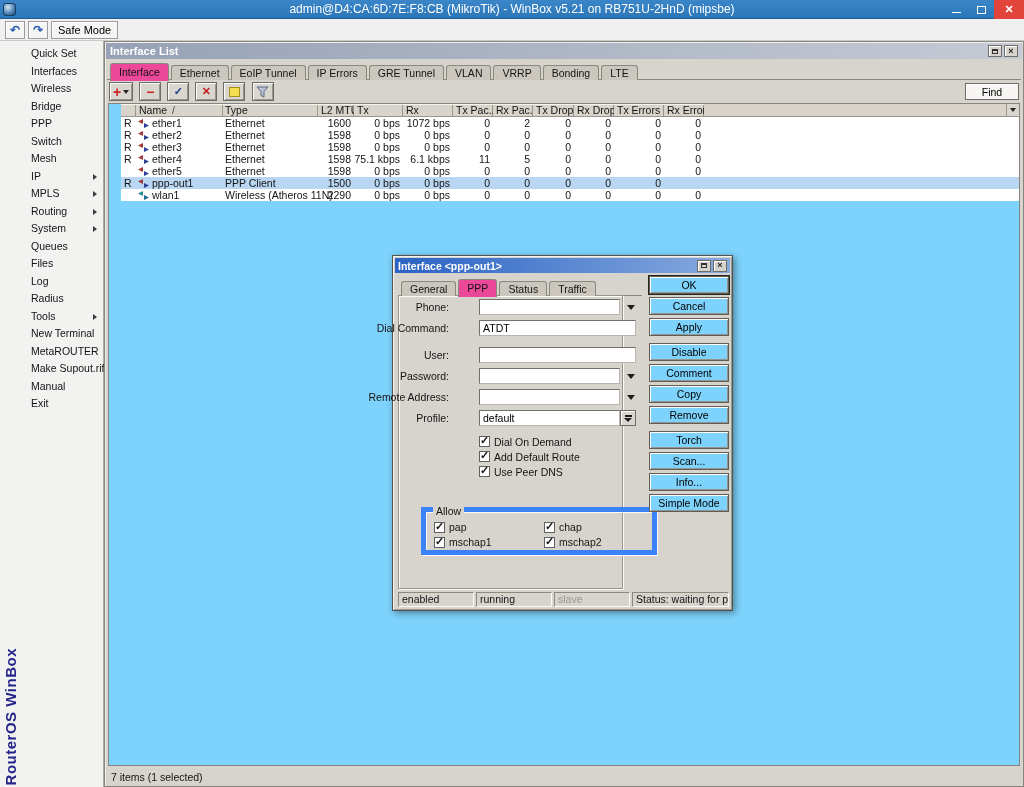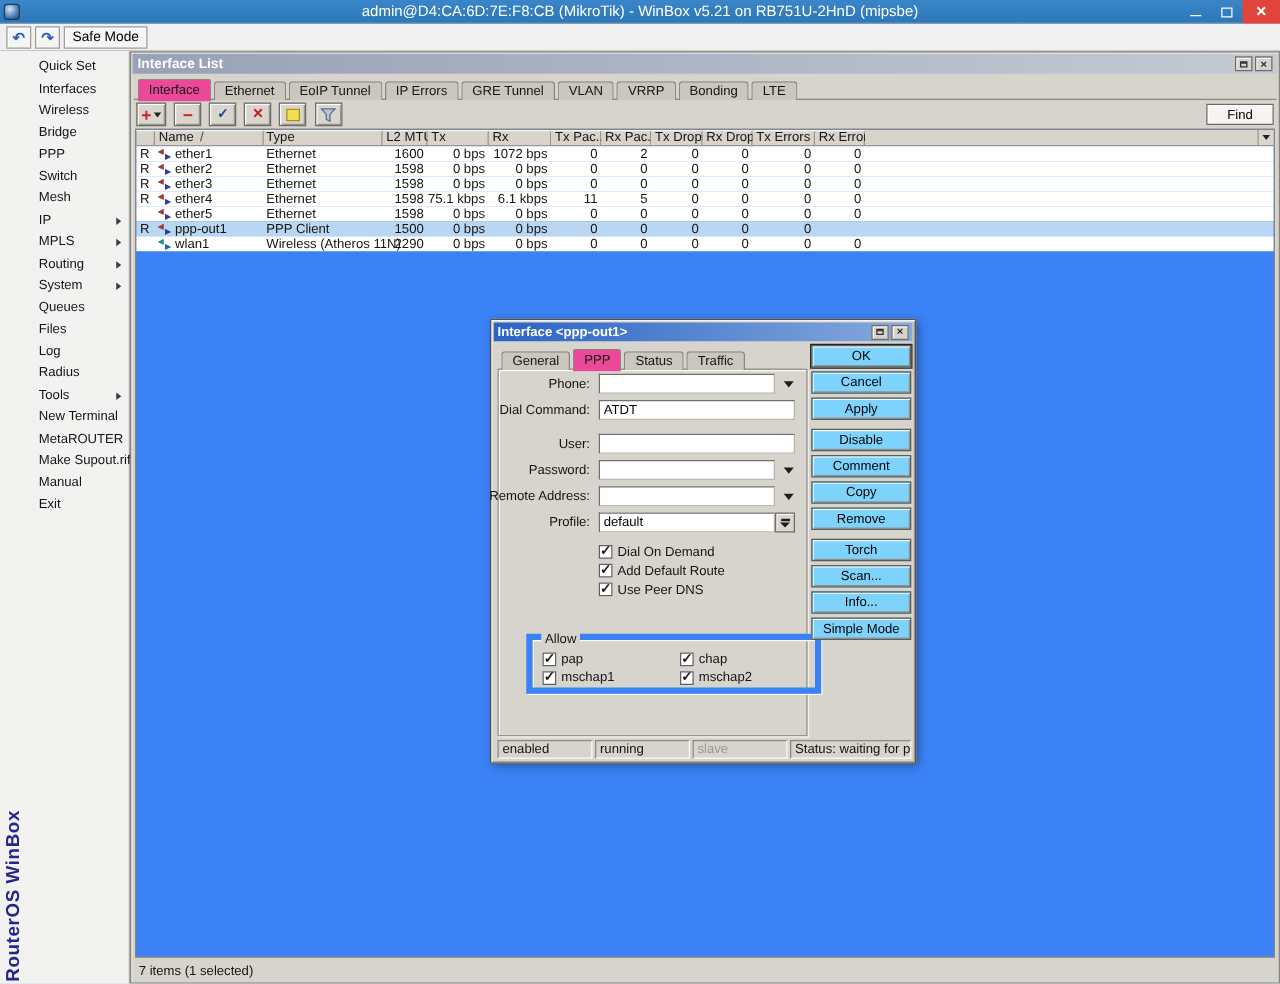--- a/index.html
+++ b/index.html
@@ -78,21 +78,21 @@
   .gl-check { color:#23408f; font-size:11px; font-weight:bold; line-height:1; }
   .gl-x { color:#c22222; font-size:11px; font-weight:bold; line-height:1; }
   .gl-note { width:11px; height:10px; background:#f2de4e; border:1px solid #a38f1c; }
   .tri-down-s { width:0; height:0; border-left:3px solid transparent; border-right:3px solid transparent;
     border-top:4px solid #222; }
   .find-btn { position:absolute; right:0; top:1px; width:54px; height:17px; background:#f6f5f3;
     border:1px solid #6e6c66; box-shadow:inset 1px 1px 0 #fff; font-family:inherit; font-size:10.5px; }
 
   
   .grid { position:absolute; left:3px; right:3px; top:61px; bottom:20px; border:1px solid #87857f;
-    background:#3b82f6; overflow:hidden; }
+    background:#7dd3fc; overflow:hidden;padding-left:12px; }
   .grid-header { display:flex; height:13px; background:#d8d4cc; border-bottom:1px solid #9a968c;
     font-size:10.5px; }
   .gh-cell { box-shadow:inset 0 1px 0 #f6f4f0, inset -1px 0 0 #9c978d; padding:0 3px; line-height:12px;
     white-space:nowrap; overflow:hidden; flex:0 0 auto; }
   .sort-sl { color:#444; margin-left:5px; }
   .chooser { margin-left:auto; width:13px; background:#d9d6d0; border-left:1px solid #9c978d;
     display:flex; align-items:center; justify-content:center; }
   .grid-row { display:flex; height:12px; line-height:12px; background:#fff; font-size:10.5px; }
   .grid-row.selected { background:#b9d6f2; }
   .cell { flex:0 0 auto; white-space:nowrap; overflow:visible; }
@@ -109,21 +109,21 @@
   .il-status { position:absolute; left:6px; bottom:3px; font-size:10.5px; }
 
   
   .dlg { position:absolute; left:392px; top:255px; width:341px; height:356px; background:#d7d4ce;
     border:1px solid #55534e; box-shadow:2px 2px 7px rgba(0,0,0,.4), inset 1px 1px 0 #f3f2ee, inset -1px -1px 0 #9b978e;
     font-size:10.5px; }
   .dlg-titlebar { position:absolute; left:2px; top:2px; right:2px; height:15px;
     background:linear-gradient(to right,#2a63c4,#87aade); color:#fff; font-weight:bold;
     display:flex; align-items:center; padding:0 3px; font-size:10.5px; }
   .dlg-tabbar { top:21px; left:5px; right:90px; }
-  .dlg-content { position:absolute; left:5px; top:39px; width:248px; height:294px;
+  .dlg-content { position:absolute; left:5px; top:39px; width:225px; height:294px;
     border:1px solid #99958d; box-shadow:inset 1px 1px 0 #fbfaf7, 1px 1px 0 #fbfaf7; }
   .frow { position:absolute; left:0; width:100%; height:17px; }
   .flabel { position:absolute; right:173px; top:2px; white-space:nowrap; }
   .tin { position:absolute; left:80px; top:0; width:141px; height:16px; background:#fff;
     border:1px solid #726f68; border-bottom-color:#b9b5ad; border-right-color:#b9b5ad;
     font-family:inherit; font-size:10.5px; padding:0 3px; }
   .tin.wide { width:157px; }
   .field-drop { position:absolute; left:228px; top:6px; width:0; height:0;
     border-left:4px solid transparent; border-right:4px solid transparent; border-top:5px solid #1c1c1c; }
   .field-up { position:absolute; left:228px; top:5px; width:0; height:0;

